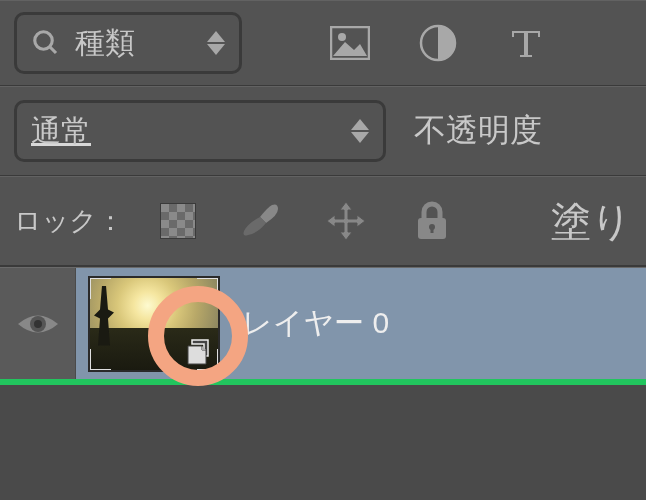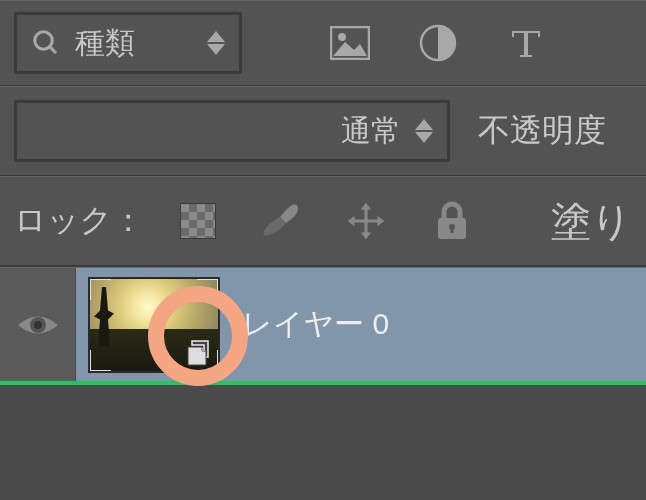--- a/index.html
+++ b/index.html
@@ -22,30 +22,30 @@
       gap: 28px;
     }
     
     .row1 { height: 86px; }
     .row2 { height: 90px; border-top: 1px solid #626262; }
     .row3 { height: 90px; }
     
     .dropdown {
       background: #535353;
       border: 3px solid #3a3a3a;
-      border-radius: 2px;
+      border-radius: 10px;
       display: flex;
       align-items: center;
       height: 62px;
       padding: 0 14px;
       gap: 14px;
     }
     
     .dropdown.kind { width: 228px; }
-    .dropdown.blend { width: 436px; justify-content: flex-end; }
+    .dropdown.blend { width: 372px; justify-content: space-between; text-decoration: underline; }
     
     .search-icon-svg { width: 30px; height: 30px; }
     .dropdown-label { color: #c8c8c8; font-size: 30px; }
     .spacer { flex: 1; }
     
     .stepper {
       display: flex;
       flex-direction: column;
       gap: 2px;
     }
@@ -61,34 +61,34 @@
       display: flex;
       gap: 44px;
       margin-left: 58px;
       align-items: center;
     }
     
     .icon-slot { width: 44px; height: 44px; display: flex; align-items: center; justify-content: center; }
     
     .opacity-label { color: #c8c8c8; font-size: 32px; white-space: nowrap; }
     
-    .lock-label { color: #c8c8c8; font-size: 32px; margin-right: 8px; }
+    .lock-label { color: #c8c8c8; font-size: 27px; margin-right: 8px; }
     .lock-icons { display: flex; gap: 42px; align-items: center; }
     .fill-label { color: #c8c8c8; font-size: 40px; margin-left: auto; white-space: nowrap; }
     
     .layer-area {
       border-top: 1px solid #3a3a3a;
     }
     .layer-row {
       display: flex;
       align-items: center;
       height: 118px;
       background: #5a5a5a;
       border-top: 1px solid #6a6a6a;
-      border-bottom: 4px solid #22c55e;
+      border-bottom: 6px solid #22c55e;
     }
     .layer-row.selected .layer-main { background: #8195ab; }
     
     .visibility-col {
       width: 76px;
       display: flex;
       align-items: center;
       justify-content: center;
       height: 100%;
       border-right: 1px solid #4a4a4a;

